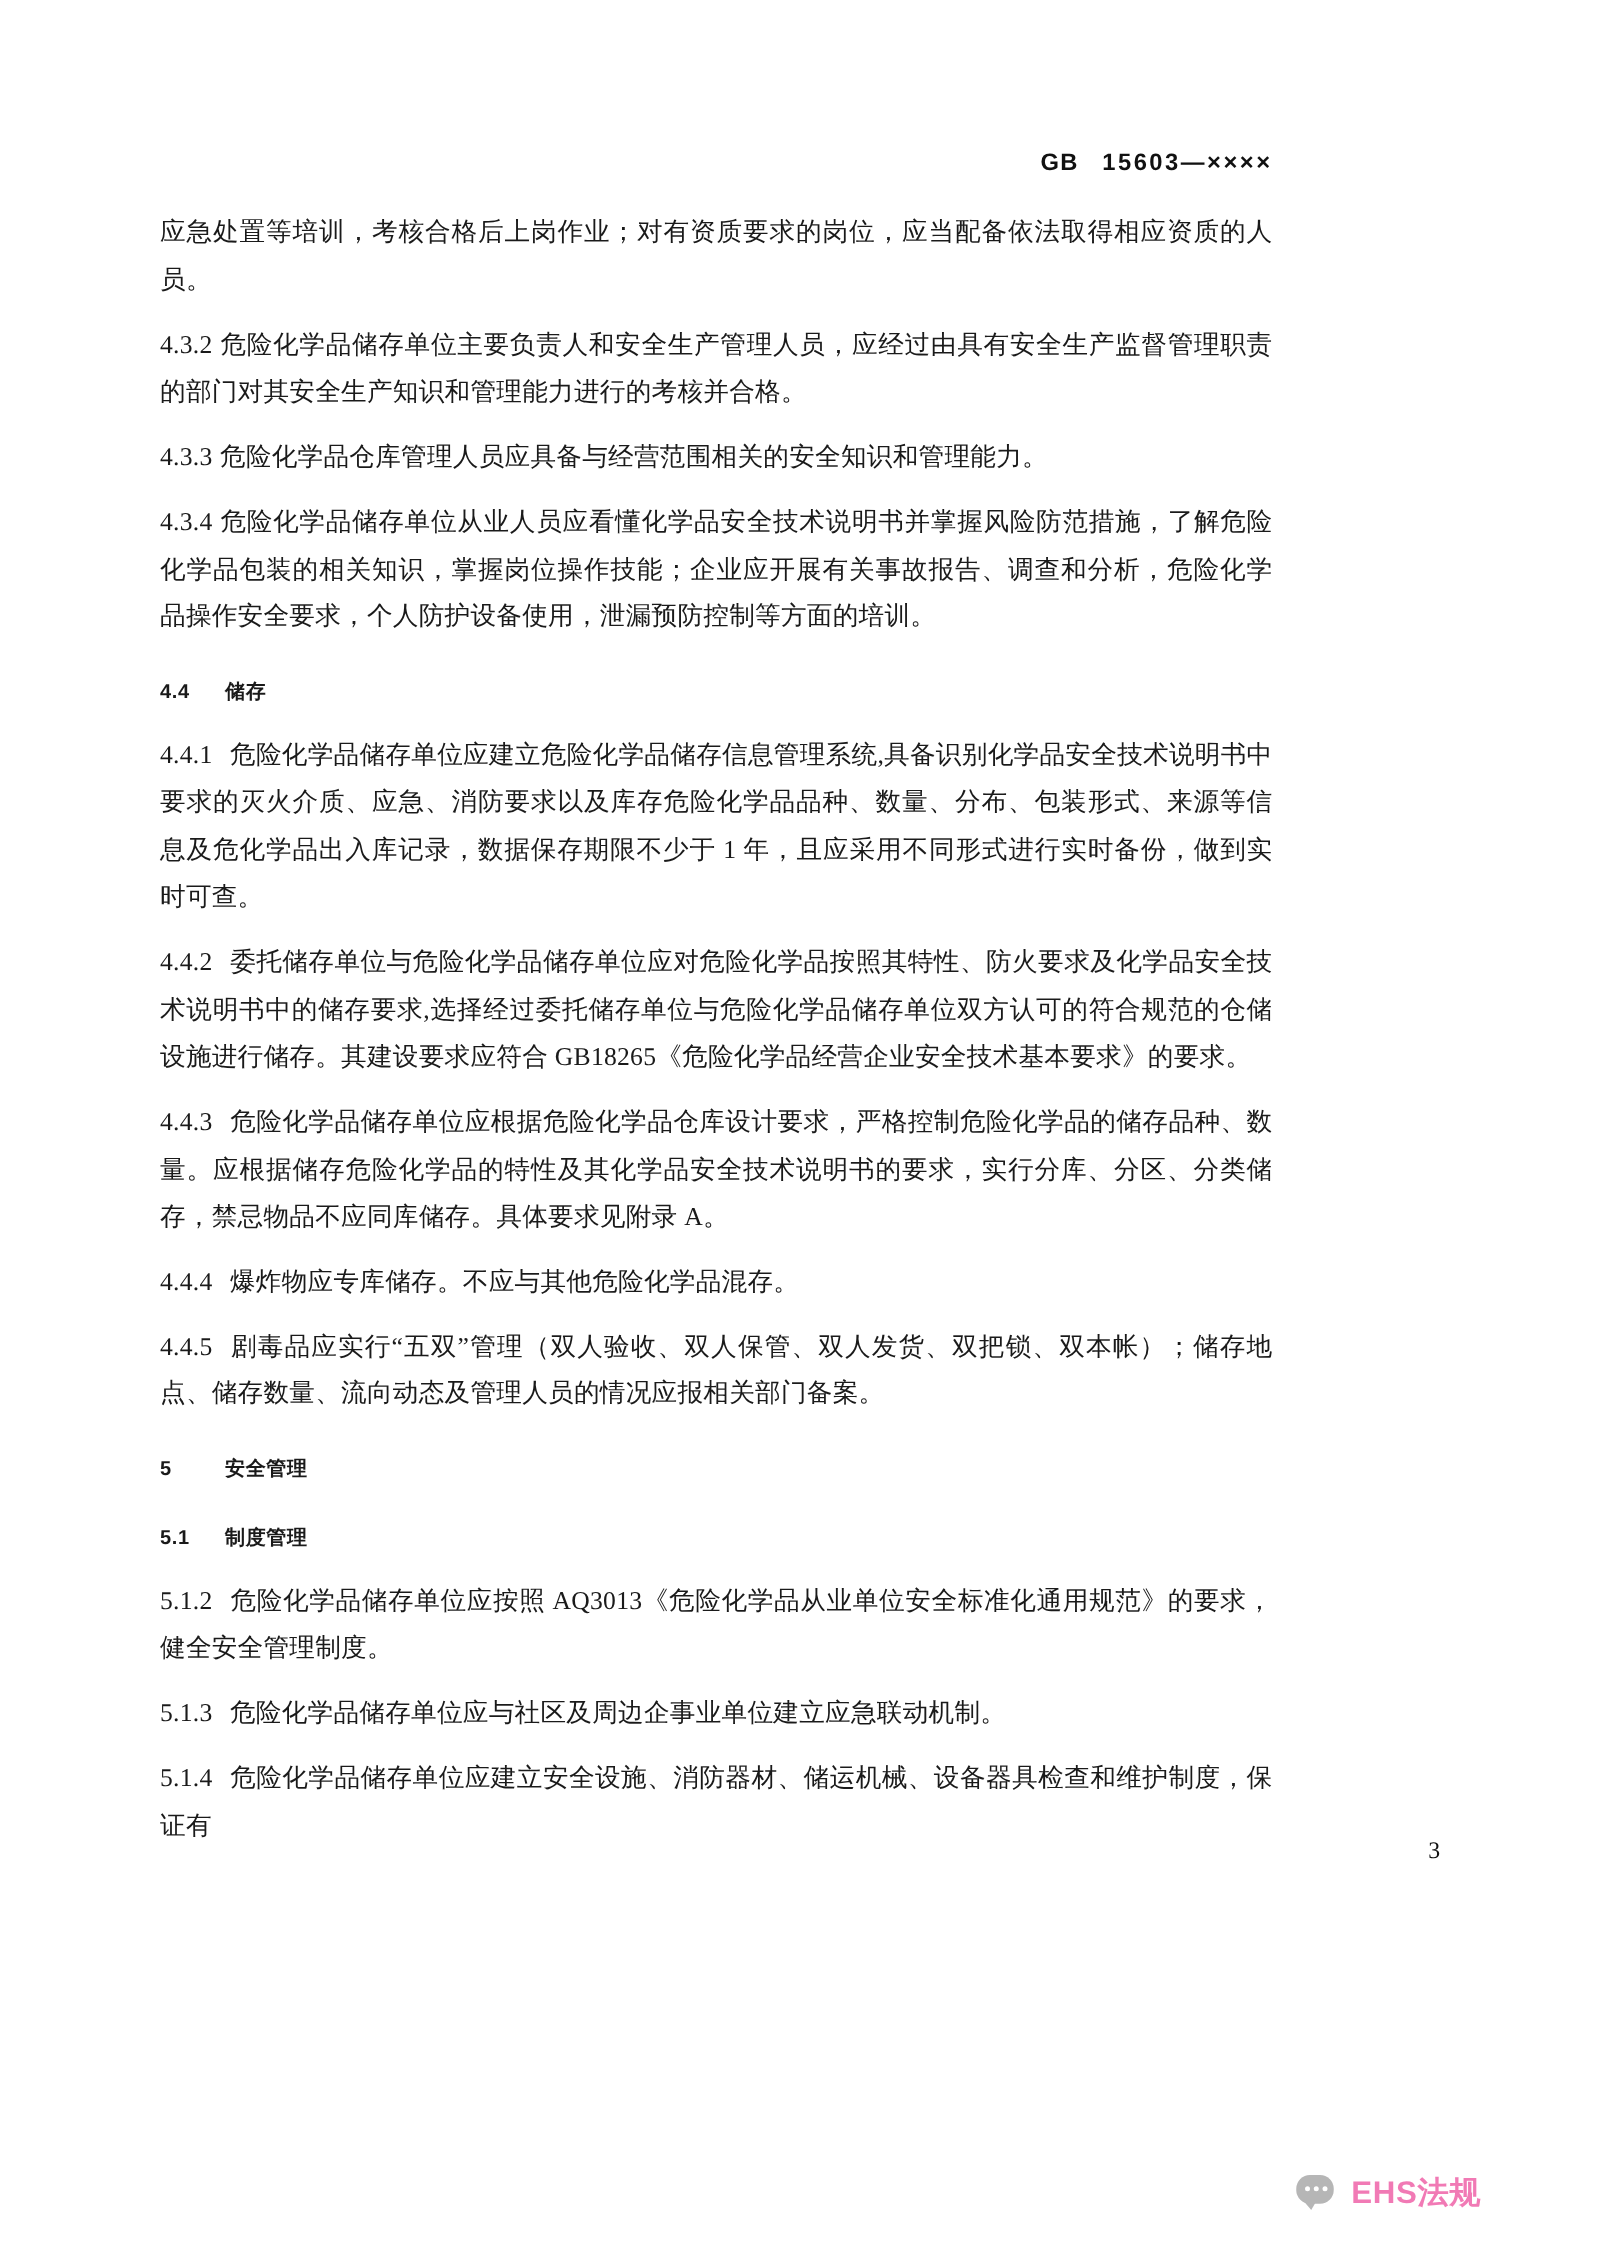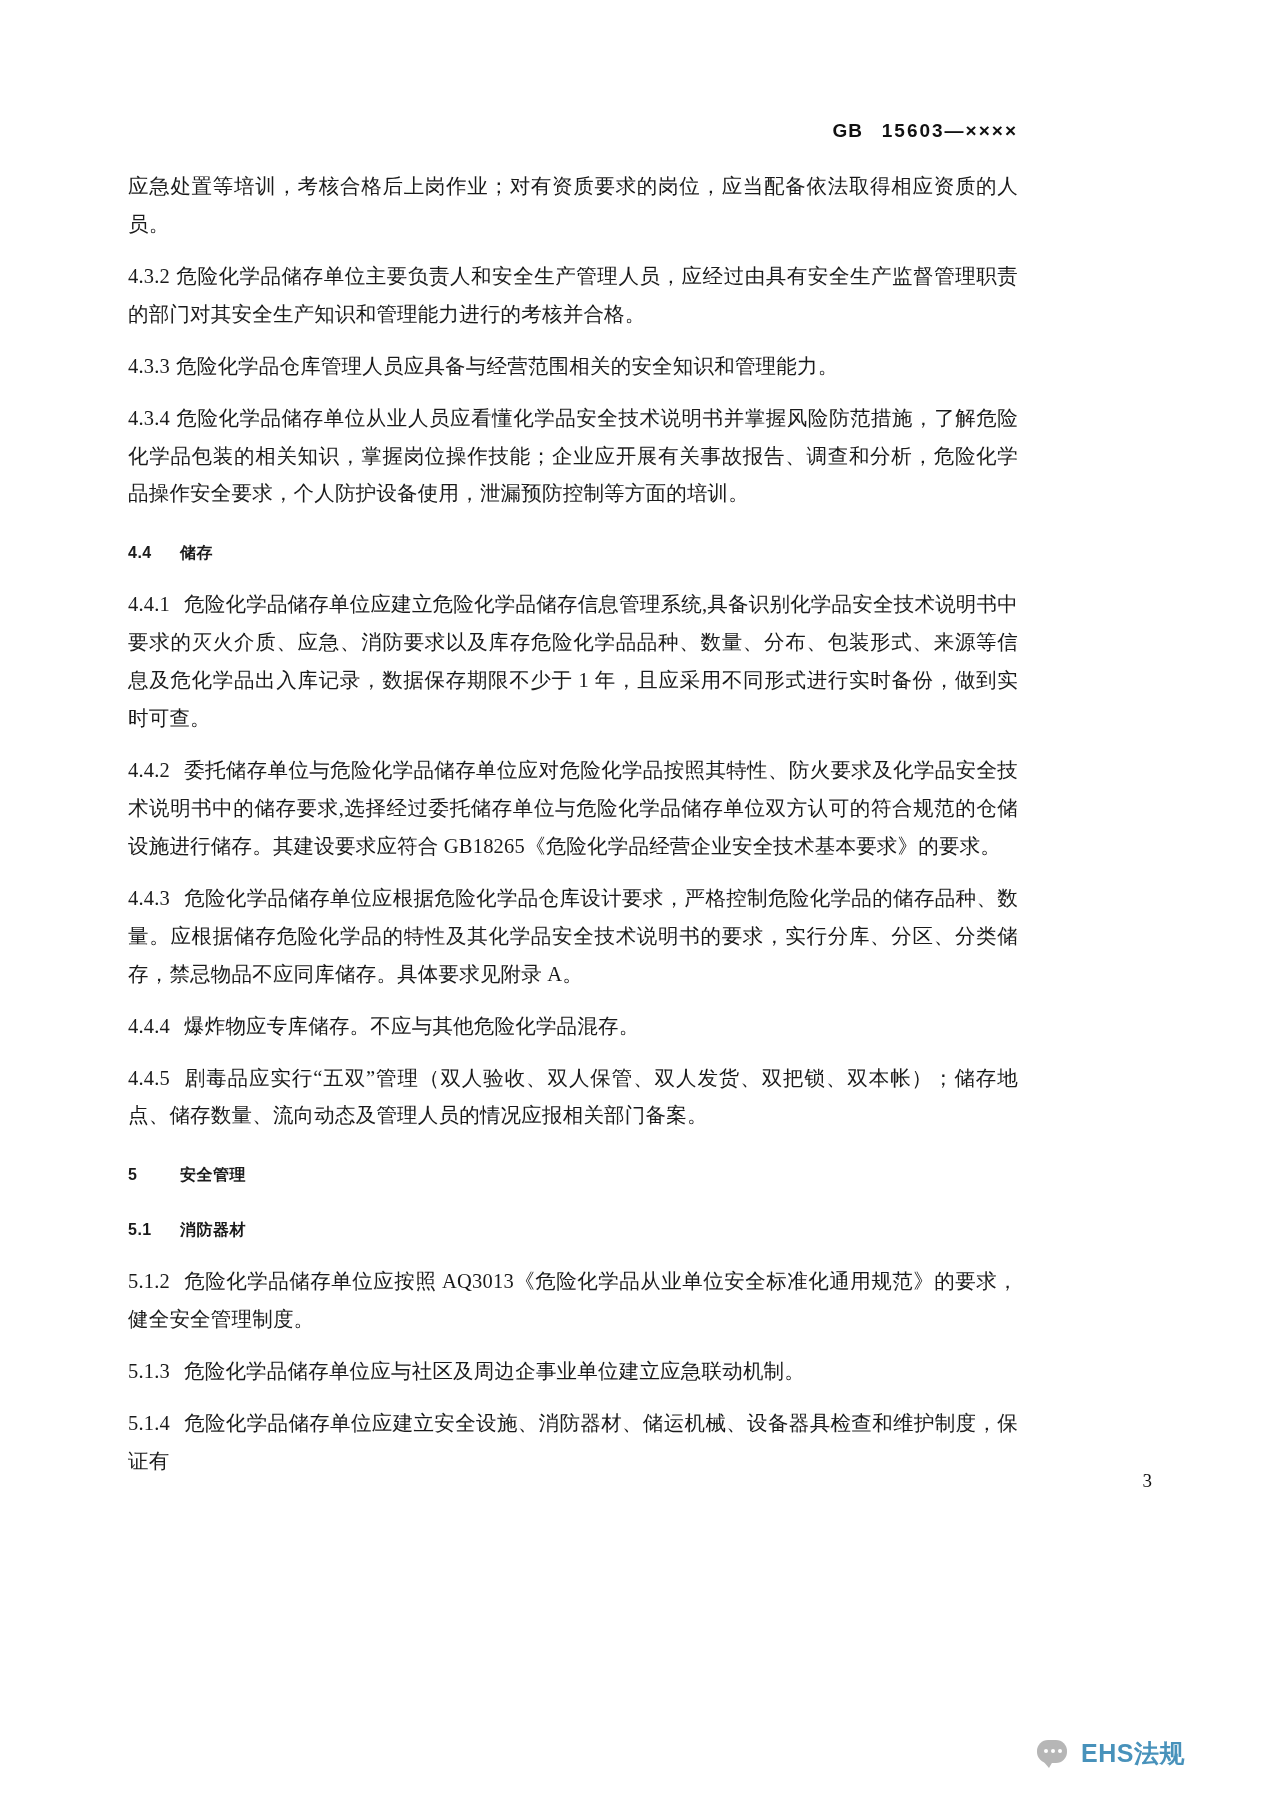--- a/index.html
+++ b/index.html
@@ -121,21 +121,21 @@
     border-radius: 50%;
     background: #ffffff;
   }
   .wm-icon .d1 { left: 7px; }
   .wm-icon .d2 { left: 14px; }
   .wm-icon .d3 { left: 21px; }
   .wm-text {
     font-family: "Liberation Sans", "DejaVu Sans", sans-serif;
     font-size: 25px;
     font-weight: 700;
-    color: #0369a1;
+    color: #ec4899;
     letter-spacing: 0.5px;
   }
 </style>
 </head>
 <body>
 
 <div class="page">
 
   <div class="content">
 
@@ -182,21 +182,21 @@
 
     <p class="para">
       <span class="num wide">4.4.5</span><span>剧毒品应实行“五双”管理（双人验收、双人保管、双人发货、双把锁、双本帐）；储存地点、储存数量、流向动态及管理人员的情况应报相关部门备案。</span>
     </p>
 
     <h2 class="section level1">
       <span class="sec-num">5</span><span>安全管理</span>
     </h2>
 
     <h2 class="section">
-      <span class="sec-num">5.1</span><span>消防器材</span>
+      <span class="sec-num">5.1</span><span>制度管理</span>
     </h2>
 
 
     <p class="para">
       <span class="num wide">5.1.2</span><span>危险化学品储存单位应按照 AQ3013《危险化学品从业单位安全标准化通用规范》的要求，健全安全管理制度。</span>
     </p>
 
     <p class="para">
       <span class="num wide">5.1.3</span><span>危险化学品储存单位应与社区及周边企事业单位建立应急联动机制。</span>
     </p>

